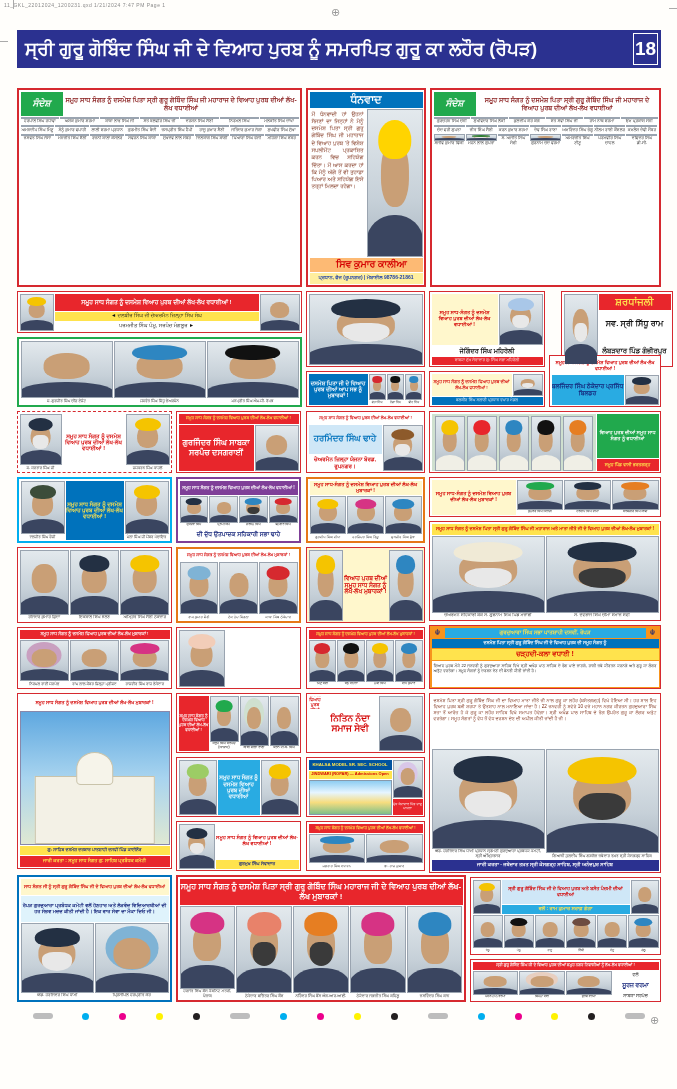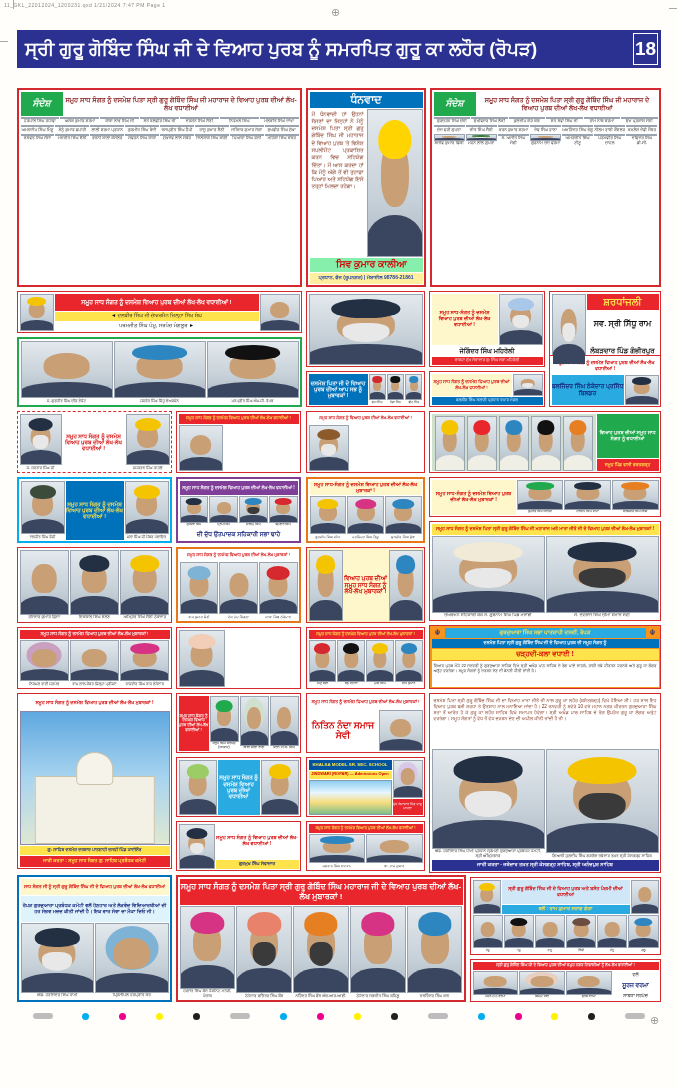--- a/index.html
+++ b/index.html
@@ -264,21 +264,21 @@
           <div class="fx" style="flex-direction: row; gap: 1px; flex: 1 1 0%;">
             <div class="tx just" style="color: rgb(122, 42, 18); font-size: 5.4px; padding: 2px; line-height: 1.35; flex: 1 1 0%;">ਮੈਂ ਧੰਨਵਾਦੀ ਹਾਂ ਉਹਨਾਂ ਸੱਜਣਾਂ ਦਾ ਜਿਨ੍ਹਾਂ ਨੇ ਮੈਨੂੰ ਦਸਮੇਸ਼ ਪਿਤਾ ਸ੍ਰੀ ਗੁਰੂ ਗੋਬਿੰਦ ਸਿੰਘ ਜੀ ਮਹਾਰਾਜ ਦੇ ਵਿਆਹ ਪੁਰਬ 'ਤੇ ਵਿਸ਼ੇਸ਼ ਸਪਲੀਮੈਂਟ ਪ੍ਰਕਾਸ਼ਿਤ ਕਰਨ ਵਿਚ ਸਹਿਯੋਗ ਦਿੱਤਾ। ਮੈਂ ਆਸ ਕਰਦਾ ਹਾਂ ਕਿ ਮੈਨੂੰ ਅੱਗੇ ਤੋਂ ਵੀ ਤੁਹਾਡਾ ਪਿਆਰ ਅਤੇ ਸਹਿਯੋਗ ਇਸੇ ਤਰ੍ਹਾਂ ਮਿਲਦਾ ਰਹੇਗਾ।</div>
             <div class="phw" style="width: 56px; flex: 0 0 56px;">
               <div class="pic">
                 <i class="tb" style="background: rgb(255, 212, 0);"></i>
                 <i class="face"></i>
                 <i class="sh"></i>
               </div>
             </div>
           </div>
-          <div class="tx" style="background: #86efac; color: rgb(212, 0, 0); font-size: 9.5px; font-weight: 700; height: 14px; flex: 0 0 14px; padding-left: 11px;">ਸਿਵ ਕੁਮਾਰ ਕਾਲੀਆ</div>
+          <div class="tx" style="background: #fdba74; color: rgb(212, 0, 0); font-size: 9.5px; font-weight: 700; height: 14px; flex: 0 0 14px; padding-left: 11px;">ਸਿਵ ਕੁਮਾਰ ਕਾਲੀਆ</div>
           <div class="tx" style="background: rgb(255, 239, 158); color: rgb(27, 63, 168); font-size: 5px; font-weight: 700; height: 11px; flex: 0 0 11px;">ਪ੍ਰਧਾਨ, ਫੋਜ (ਰੂਪਨਗਰ) | ਮੋਬਾਈਲ 98786-21861</div>
         </div>
       </div>
       <div class="blk" style="left: 430px; top: 88px; width: 231px; height: 199px; border-color: rgb(214, 41, 47); border-width: 2px;">
         <div class="fx" style="flex-direction: column; gap: 1px; height: 100%;">
           <div class="fx" style="flex-direction: row; gap: 1px; height: 24px; flex: 0 0 24px;">
             <div class="tx" style="background: rgb(33, 169, 77); color: rgb(255, 255, 255); font-size: 9px; font-weight: 700; font-style: italic; width: 42px; flex: 0 0 42px;">ਸੰਦੇਸ਼</div>
             <div class="tx" style="color: rgb(138, 31, 31); font-size: 6.4px; font-weight: 700; flex: 1 1 0%;">ਸਮੂਹ ਸਾਧ ਸੰਗਤ ਨੂੰ ਦਸਮੇਸ਼ ਪਿਤਾ ਸ੍ਰੀ ਗੁਰੂ ਗੋਬਿੰਦ ਸਿੰਘ ਜੀ ਮਹਾਰਾਜ ਦੇ ਵਿਆਹ ਪੁਰਬ ਦੀਆਂ ਲੱਖ-ਲੱਖ ਵਧਾਈਆਂ</div>
           </div>
           <div class="phr" style="gap: 1px;">
@@ -496,21 +496,21 @@
                 <i class="face"></i>
                 <i class="beard" style="background: rgb(232, 232, 232);"></i>
                 <i class="sh"></i>
               </div>
             </div>
           </div>
           <div class="tx" style="color: rgb(17, 17, 17); font-size: 6.5px; font-weight: 700; height: 10px; flex: 0 0 10px;">ਜੋਗਿੰਦਰ ਸਿੰਘ ਮਹਿਰੋਲੀ</div>
           <div class="tx" style="background: rgb(232, 38, 44); color: rgb(255, 255, 255); font-size: 4px; height: 8px; flex: 0 0 8px;">ਸਾਬਕਾ ਮੁੱਖ ਸੇਵਾਦਾਰ ਗੁ: ਸਿੰਘ ਸਭਾ ਮਹਿਰੋਲੀ</div>
         </div>
       </div>
-      <div class="blk" style="left: 549px; top: 291px; width: 112px; height: 76px; border-color: rgb(214, 41, 47); border-width: 1.5px;">
+      <div class="blk" style="left: 561px; top: 291px; width: 112px; height: 76px; border-color: rgb(214, 41, 47); border-width: 1.5px;">
         <div class="fx" style="flex-direction: column; gap: 1px; height: 100%;">
           <div class="fx" style="flex-direction: row; gap: 1px; flex: 1 1 0%;">
             <div class="phw" style="width: 34px; flex: 0 0 34px;">
               <div class="pic">
                 <i class="face"></i>
                 <i class="beard" style="background: rgb(232, 232, 232);"></i>
                 <i class="sh"></i>
               </div>
             </div>
             <div class="fx" style="flex-direction: column; gap: 1px; flex: 1 1 0%;">
@@ -636,33 +636,38 @@
               </div>
               <div class="cap" style="font-size: 3.8px;">ਜਸਕਰਨ ਸਿੰਘ ਕਾਹਲੋਂ</div>
             </div>
           </div>
         </div>
       </div>
       <div class="blk" style="left: 176px; top: 411px; width: 125px; height: 62px; border-color: rgb(214, 41, 47); border-width: 1.5px;">
         <div class="fx" style="flex-direction: column; gap: 1px; height: 100%;">
           <div class="tx" style="background: rgb(232, 38, 44); color: rgb(255, 227, 77); font-size: 4.2px; font-weight: 700; height: 10px; flex: 0 0 10px;">ਸਮੂਹ ਸਾਧ ਸੰਗਤ ਨੂੰ ਦਸਮੇਸ਼ ਵਿਆਹ ਪੁਰਬ ਦੀਆਂ ਲੱਖ-ਲੱਖ ਵਧਾਈਆਂ !</div>
           <div class="fx" style="flex-direction: row; gap: 1px; flex: 1 1 0%;">
+            <div class="tx" style="background: rgb(232, 38, 44); color: rgb(255, 255, 255); font-size: 8px; font-weight: 700; flex: 1 1 0%;">ਗੁਰਜਿੰਦਰ ਸਿੰਘ ਸਾਬਕਾ ਸਰਪੰਚ ਦਸਗਰਾਈਂ</div>
             <div class="phw" style="width: 44px; flex: 0 0 44px;">
               <div class="pic">
                 <i class="face"></i>
                 <i class="sh"></i>
               </div>
             </div>
           </div>
         </div>
       </div>
       <div class="blk" style="left: 306px; top: 411px; width: 119px; height: 62px; border-color: rgb(214, 41, 47); border-width: 1.5px;">
         <div class="fx" style="flex-direction: column; gap: 1px; height: 100%;">
           <div class="tx" style="color: rgb(212, 0, 0); font-size: 4.2px; font-weight: 700; height: 10px; flex: 0 0 10px;">ਸਮੂਹ ਸਾਧ ਸੰਗਤ ਨੂੰ ਵਿਆਹ ਪੁਰਬ ਦੀਆਂ ਲੱਖ-ਲੱਖ ਵਧਾਈਆਂ !</div>
           <div class="fx" style="flex-direction: row; gap: 1px; flex: 1 1 0%;">
+            <div class="fx" style="flex-direction: column; gap: 1px; flex: 1 1 0%;">
+              <div class="tx" style="background: rgb(207, 231, 247); color: rgb(0, 114, 188); font-size: 8.5px; font-weight: 700; flex: 1 1 0%;">ਹਰਮਿੰਦਰ ਸਿੰਘ ਢਾਹੇ</div>
+              <div class="tx" style="color: rgb(212, 0, 0); font-size: 5.5px; font-weight: 700; height: 16px; flex: 0 0 16px;">ਚੇਅਰਮੈਨ ਜ਼ਿਲ੍ਹਾ ਯੋਜਨਾ ਬੋਰਡ, ਰੂਪਨਗਰ।</div>
+            </div>
             <div class="phw" style="width: 40px; flex: 0 0 40px;">
               <div class="pic">
                 <i class="tb" style="background: rgb(141, 90, 43);"></i>
                 <i class="face"></i>
                 <i class="beard" style="background: rgb(232, 232, 232);"></i>
                 <i class="sh"></i>
               </div>
             </div>
           </div>
         </div>
@@ -1113,21 +1118,21 @@
               </div>
             </div>
             <div class="fx" style="flex-direction: column; gap: 1px; flex: 1 1 0%;">
               <div class="tx" style="color: rgb(212, 0, 0); font-size: 5px; font-weight: 700; flex: 1 1 0%;">ਸਮੂਹ ਸਾਧ ਸੰਗਤ ਨੂੰ ਵਿਆਹ ਪੁਰਬ ਦੀਆਂ ਲੱਖ-ਲੱਖ ਵਧਾਈਆਂ !</div>
               <div class="tx" style="background: rgb(255, 227, 77); color: rgb(20, 36, 122); font-size: 4.5px; font-weight: 700; height: 9px; flex: 0 0 9px;">ਗੁਰਮੁਖ ਸਿੰਘ ਸੇਵਾਦਾਰ</div>
             </div>
           </div>
         </div>
       </div>
       <div class="blk" style="left: 306px; top: 693px; width: 119px; height: 60px; border-color: rgb(214, 41, 47); border-width: 1.5px;">
-        <div class="fx" style="flex-direction: column; gap: 1px; height: 100%;">
+        <div class="fx" style="flex-direction: row; gap: 1px; height: 100%;">
           <div class="tx" style="color: rgb(212, 0, 0); font-size: 4.4px; font-weight: 700; height: 13px; flex: 0 0 13px;">ਸਮੂਹ ਸਾਧ ਸੰਗਤ ਨੂੰ ਦਸਮੇਸ਼ ਵਿਆਹ ਪੁਰਬ ਦੀਆਂ ਲੱਖ-ਲੱਖ ਮੁਬਾਰਕਾਂ !</div>
           <div class="fx" style="flex-direction: row; gap: 1px; flex: 1 1 0%;">
             <div class="tx" style="color: rgb(212, 0, 0); font-size: 9px; font-weight: 700; flex: 1 1 0%;">ਨਿਤਿਨ ਨੰਦਾ ਸਮਾਜ ਸੇਵੀ</div>
             <div class="phw" style="width: 44px; flex: 0 0 44px;">
               <div class="pic">
                 <i class="face"></i>
                 <i class="sh"></i>
               </div>
             </div>
           </div>

